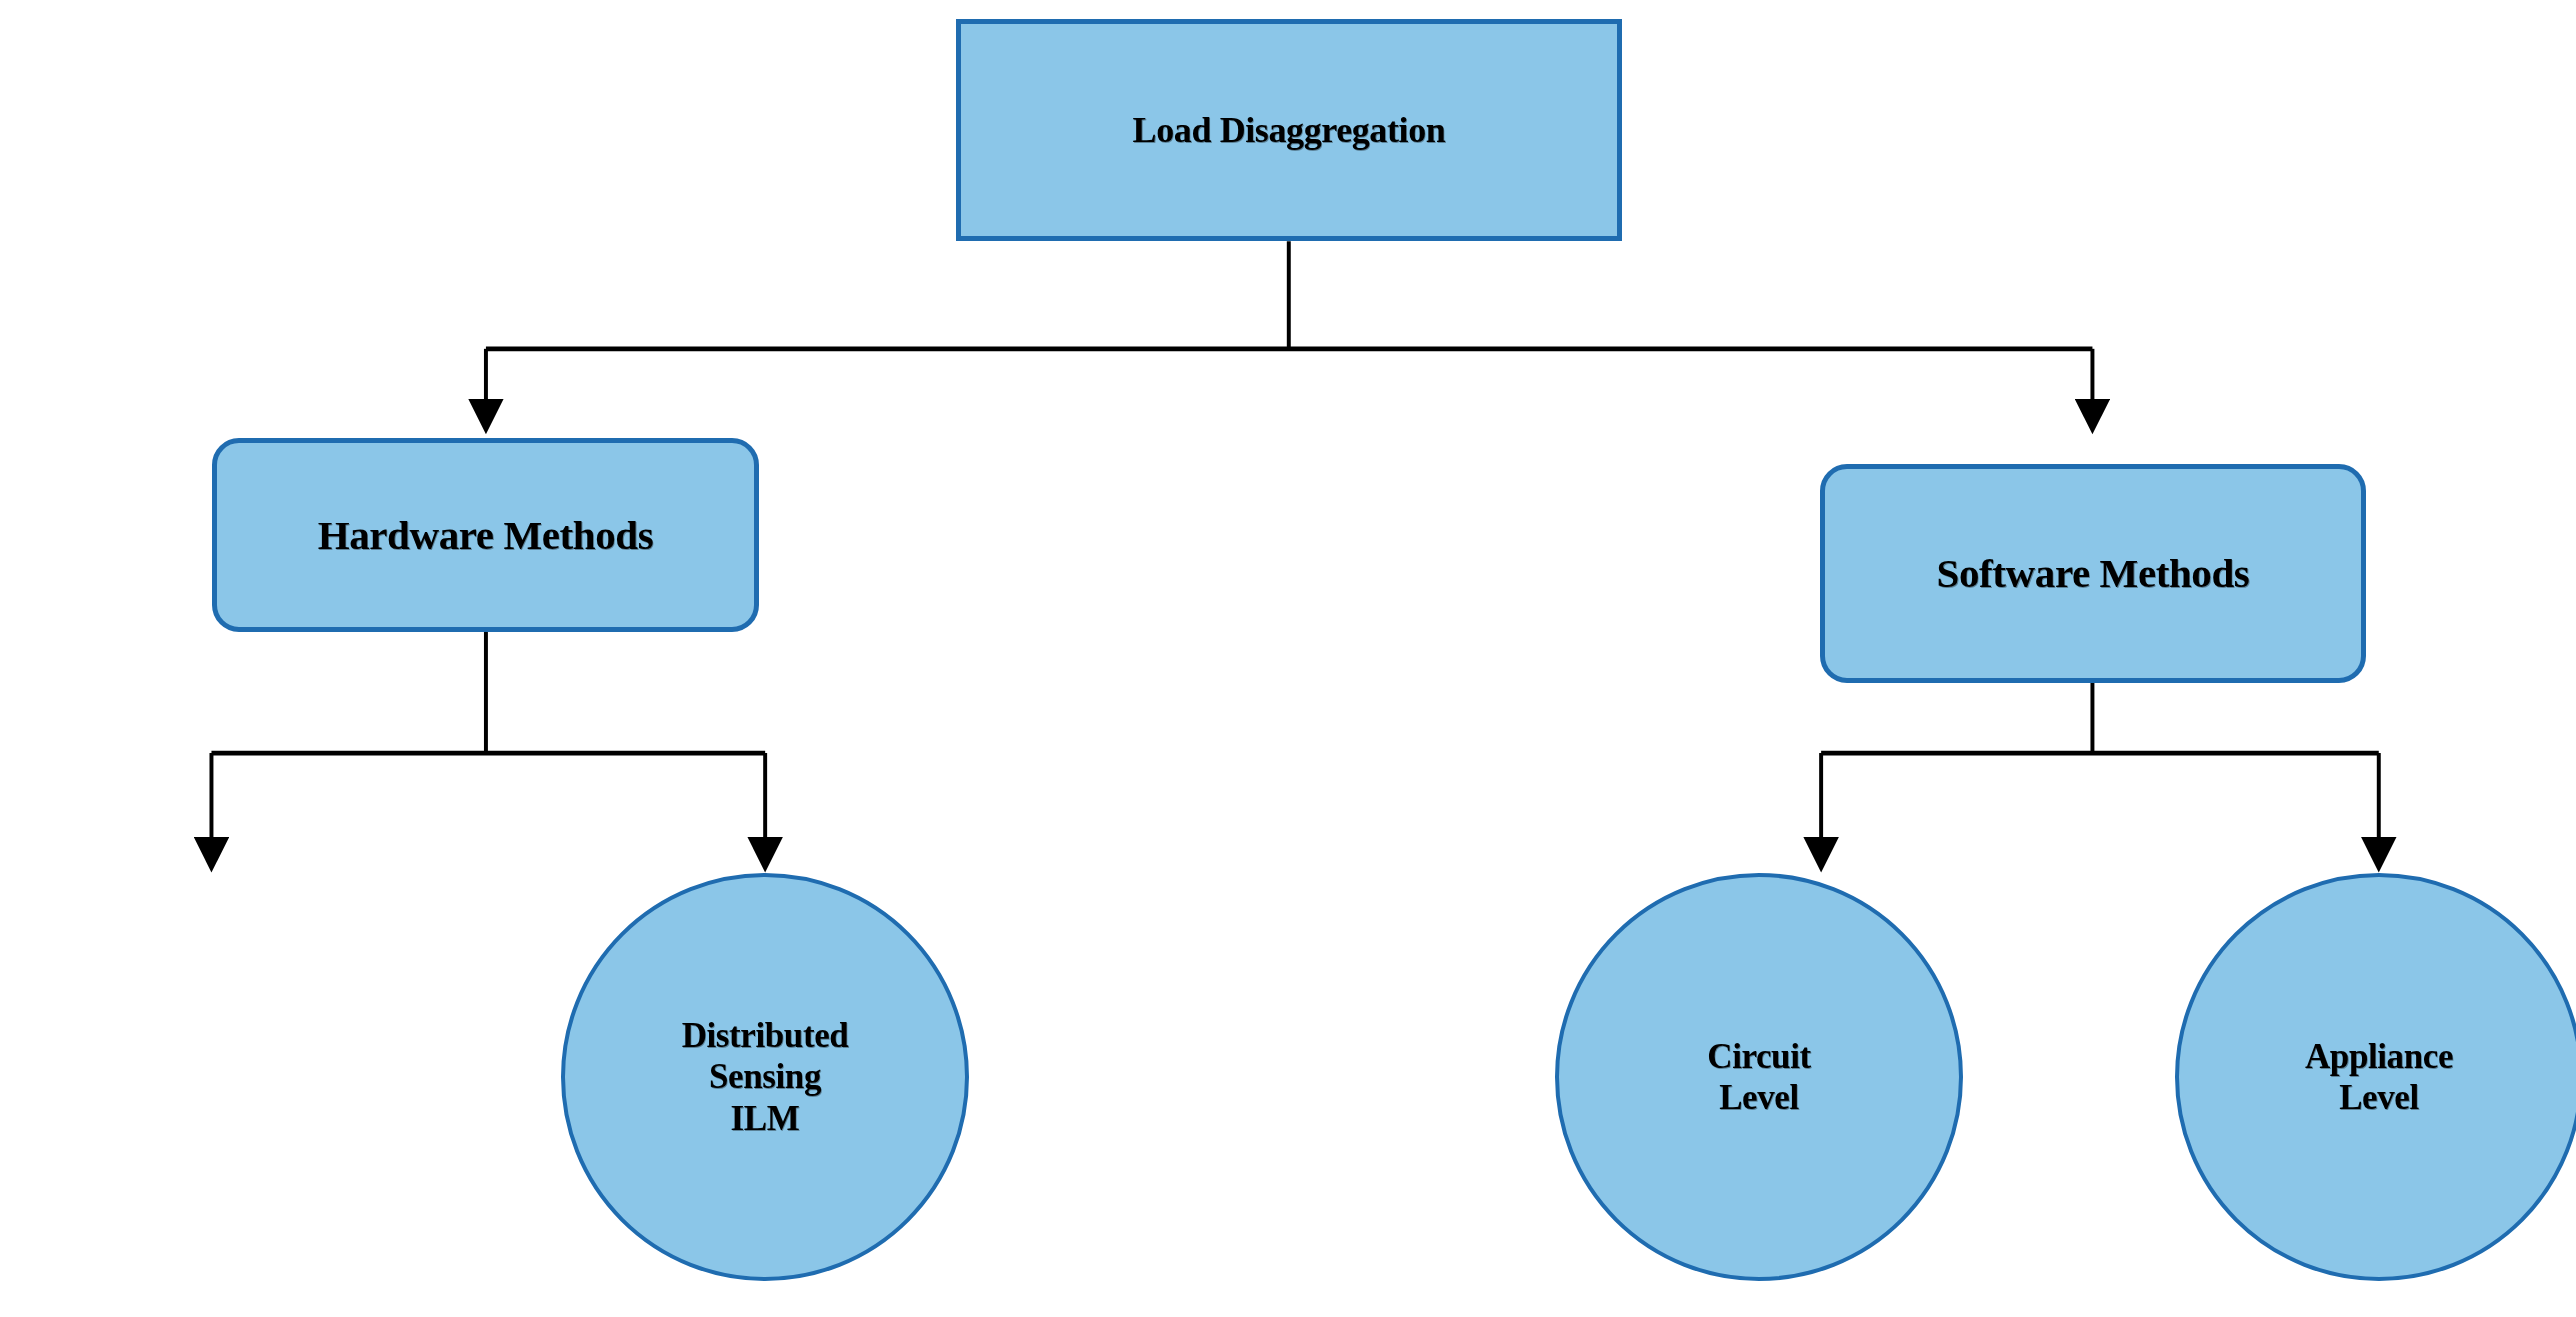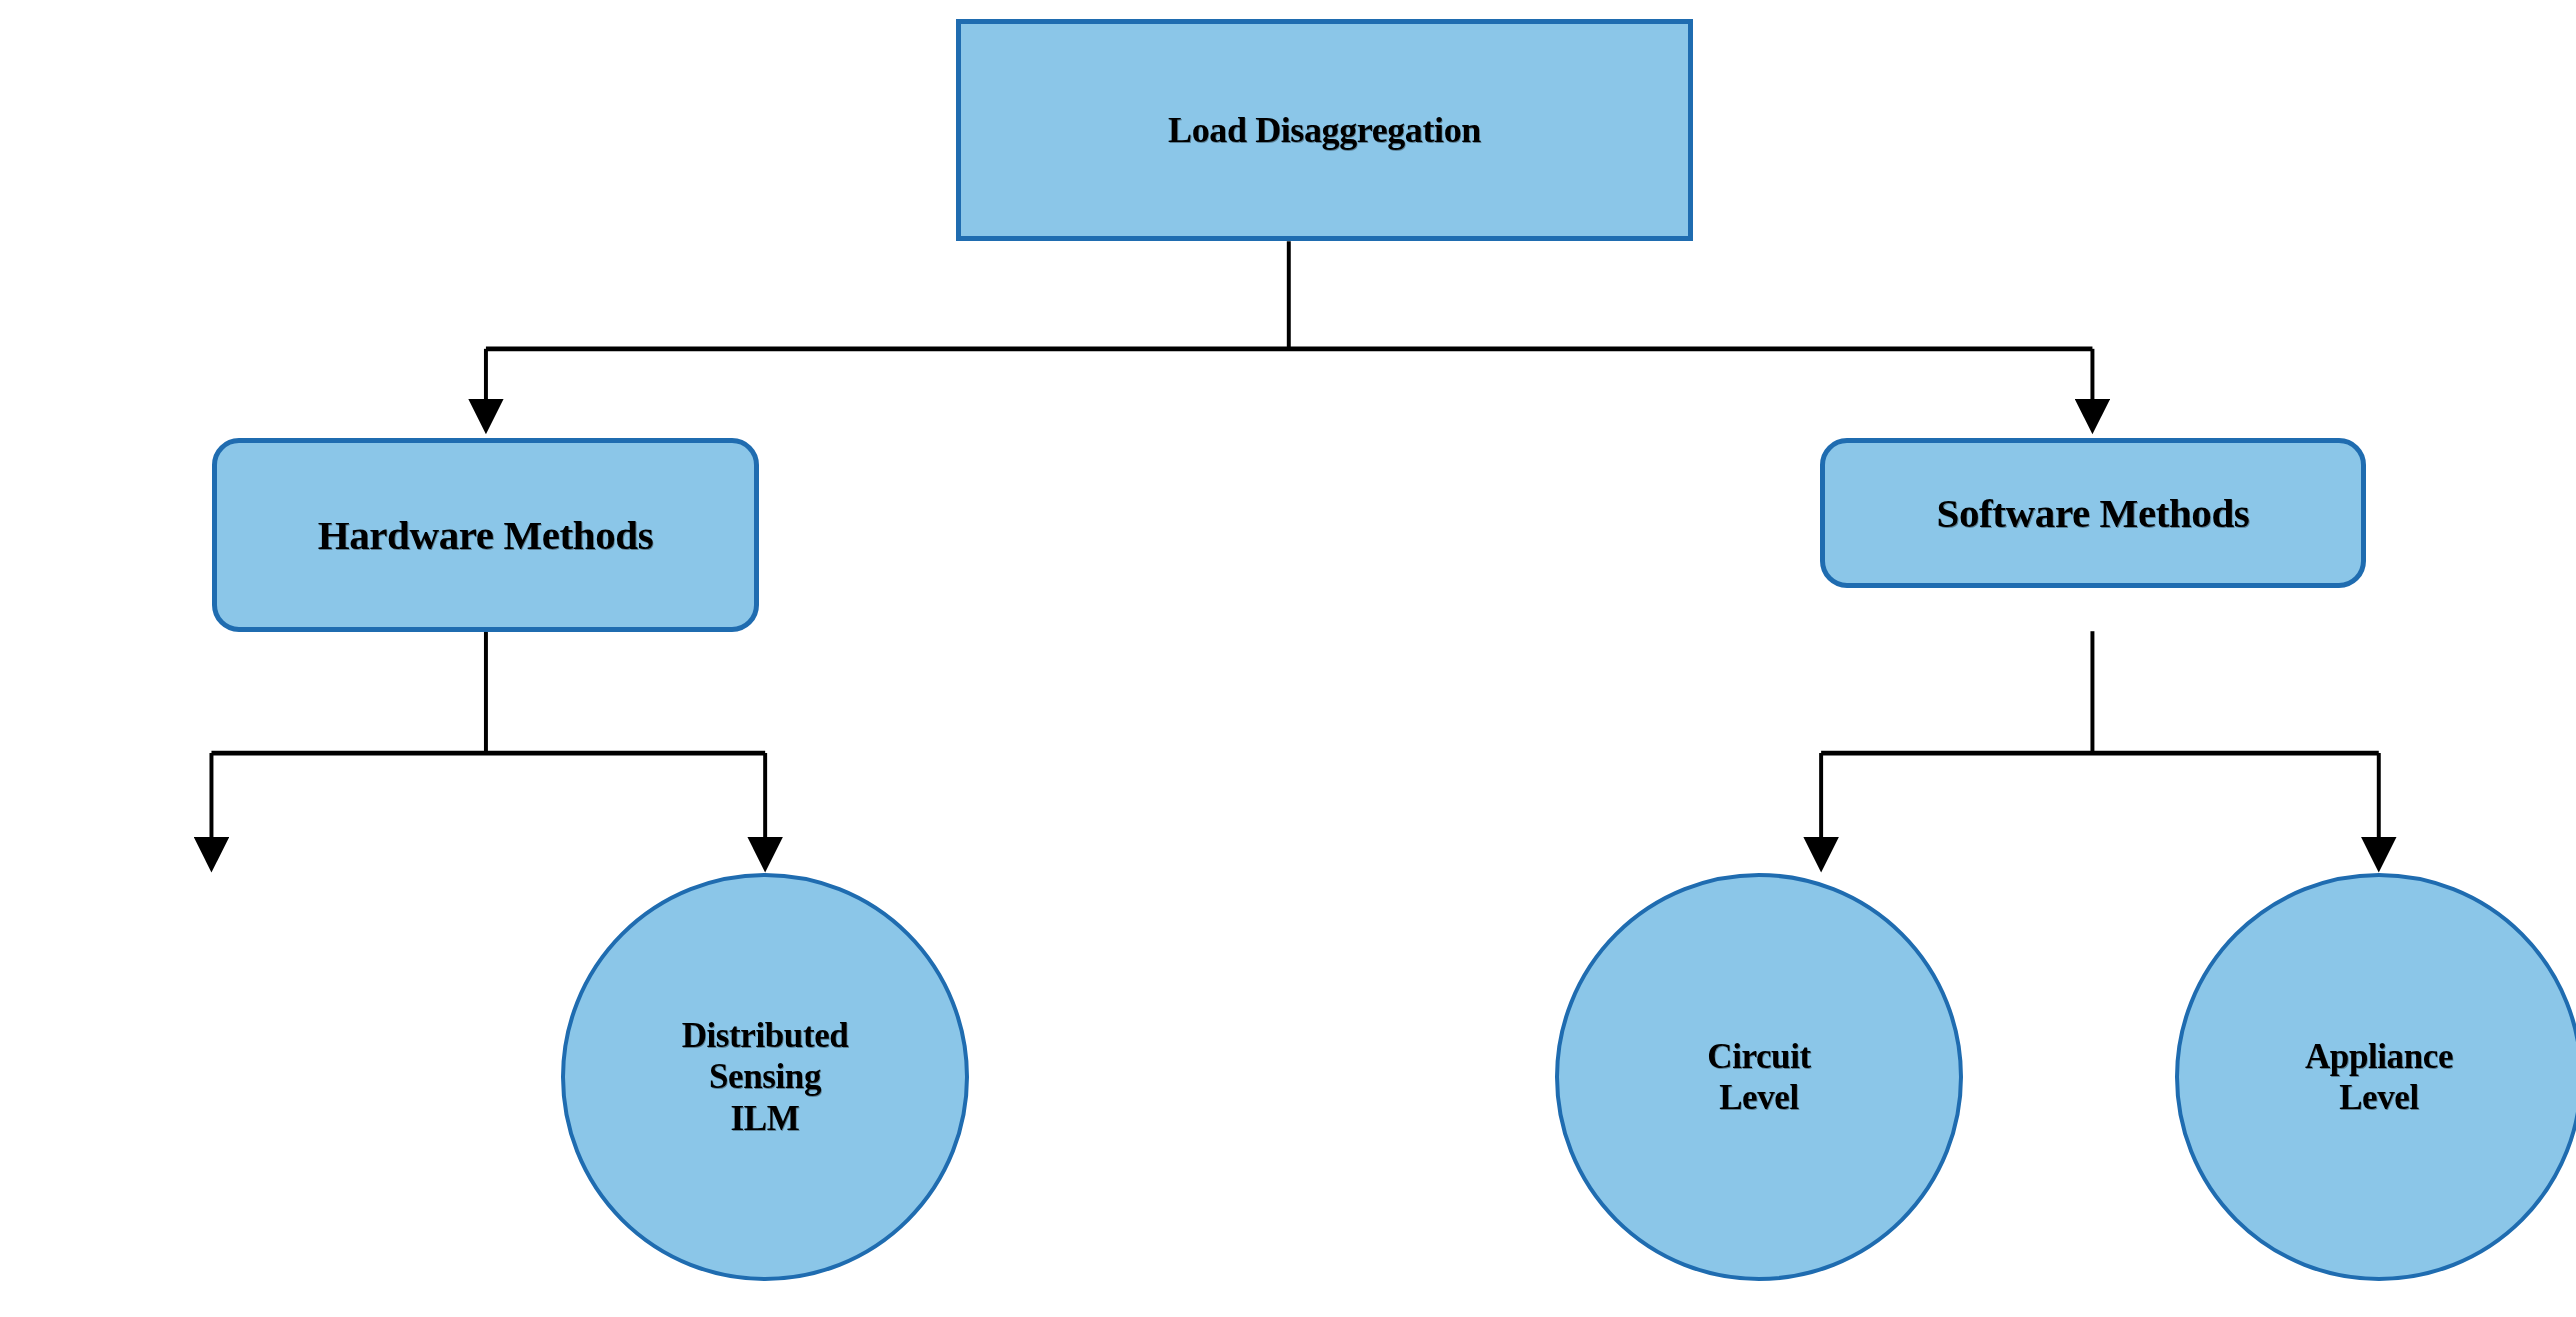--- a/index.html
+++ b/index.html
@@ -40,41 +40,41 @@
   .node-label {
     display: block;
     white-space: pre-line;
     text-shadow: 0.8px 0.8px 0 rgba(0,0,0,0.35);
     letter-spacing: -0.4px;
   }
   
   #node-root {
     left: 956px;
     top: 19px;
-    width: 737px;
+    width: 666px;
     height: 222px;
     border-radius: 0;
     font-size: 36px;
   }
   
   .node.rounded {
     border-radius: 27px;
     font-size: 41px;
   }
   #node-hardware {
     left: 212px;
     top: 438px;
     width: 547px;
     height: 194px;
   }
   #node-software {
     left: 1820px;
-    top: 438px;
+    top: 464px;
     width: 546px;
-    height: 150px;
+    height: 219px;
   }
   
   .node.circle {
     border-radius: 50%;
     border-width: 4px;
     width: 408px;
     height: 408px;
     font-size: 35px;
     top: 873px;
   }

